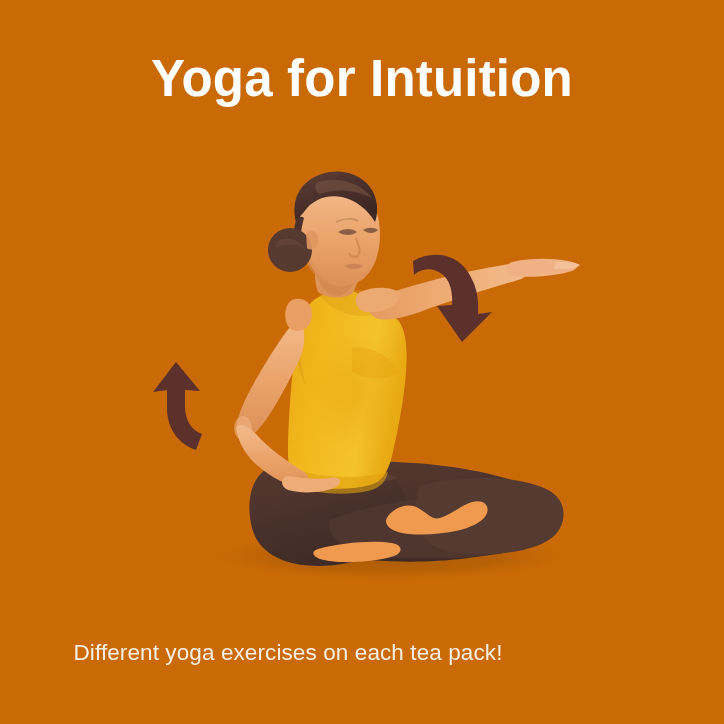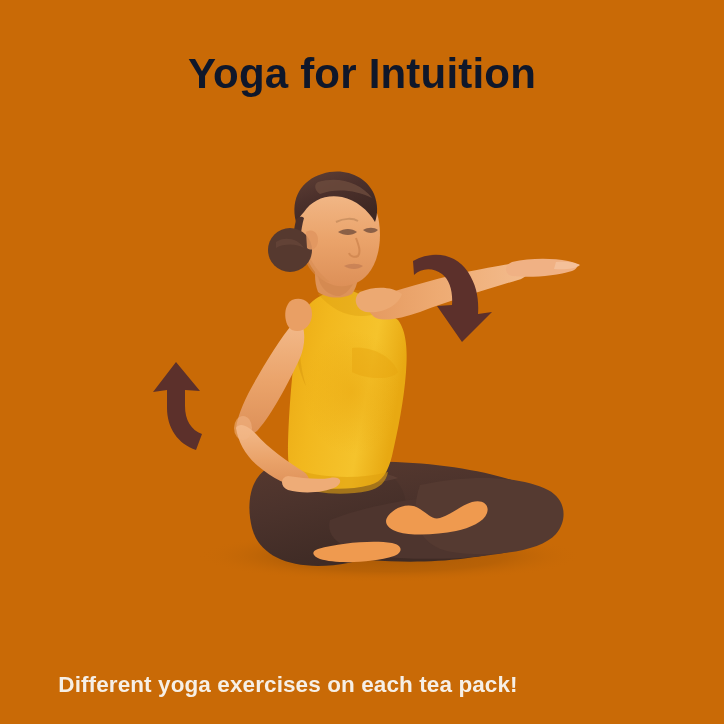--- a/index.html
+++ b/index.html
@@ -14,35 +14,35 @@
     background: #c96a06;
     overflow: hidden;
     font-family: "Liberation Sans", sans-serif;
   }
   #title {
     position: absolute;
     top: 52px;
     left: 0;
     width: 724px;
     text-align: center;
-    font-size: 42px;
+    font-size: 51px;
     font-weight: bold;
-    color: #0f172a;
+    color: #ffffff;
     letter-spacing: 0.2px;
     line-height: 1.05;
     user-select: none;
   }
   #caption {
     position: absolute;
-    top: 672px;
+    top: 640px;
     left: 0;
     width: 576px;
     text-align: center;
     font-size: 22.5px;
-    font-weight: bold;
+    font-weight: normal;
     color: #f6efe6;
     letter-spacing: 0.1px;
     user-select: none;
   }
   #illustration {
     position: absolute;
     top: 0;
     left: 0;
     width: 724px;
     height: 724px;

